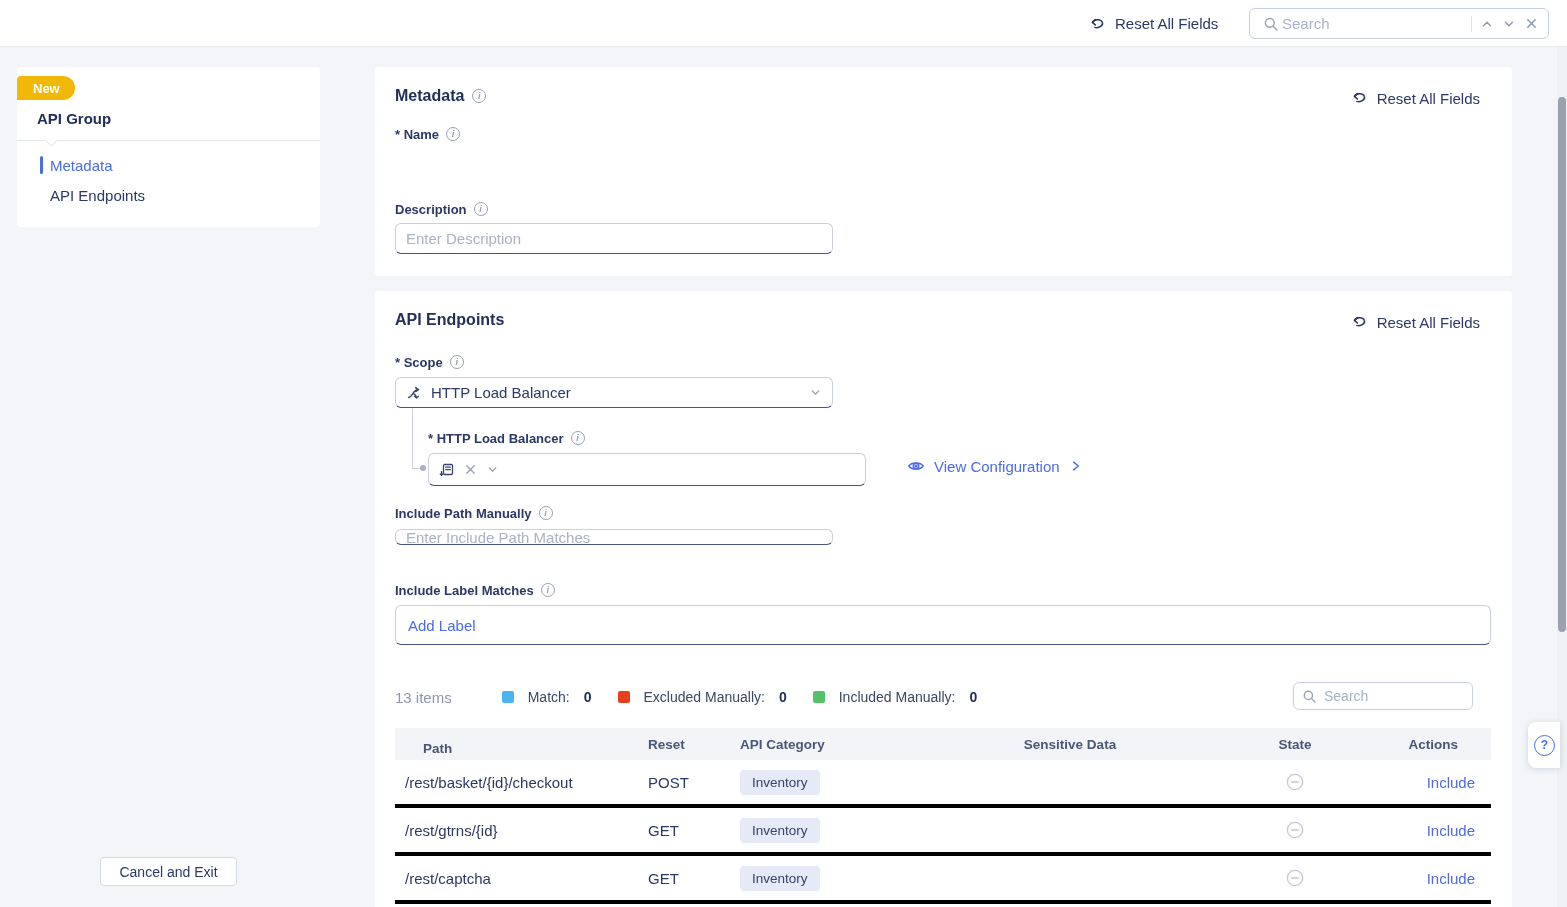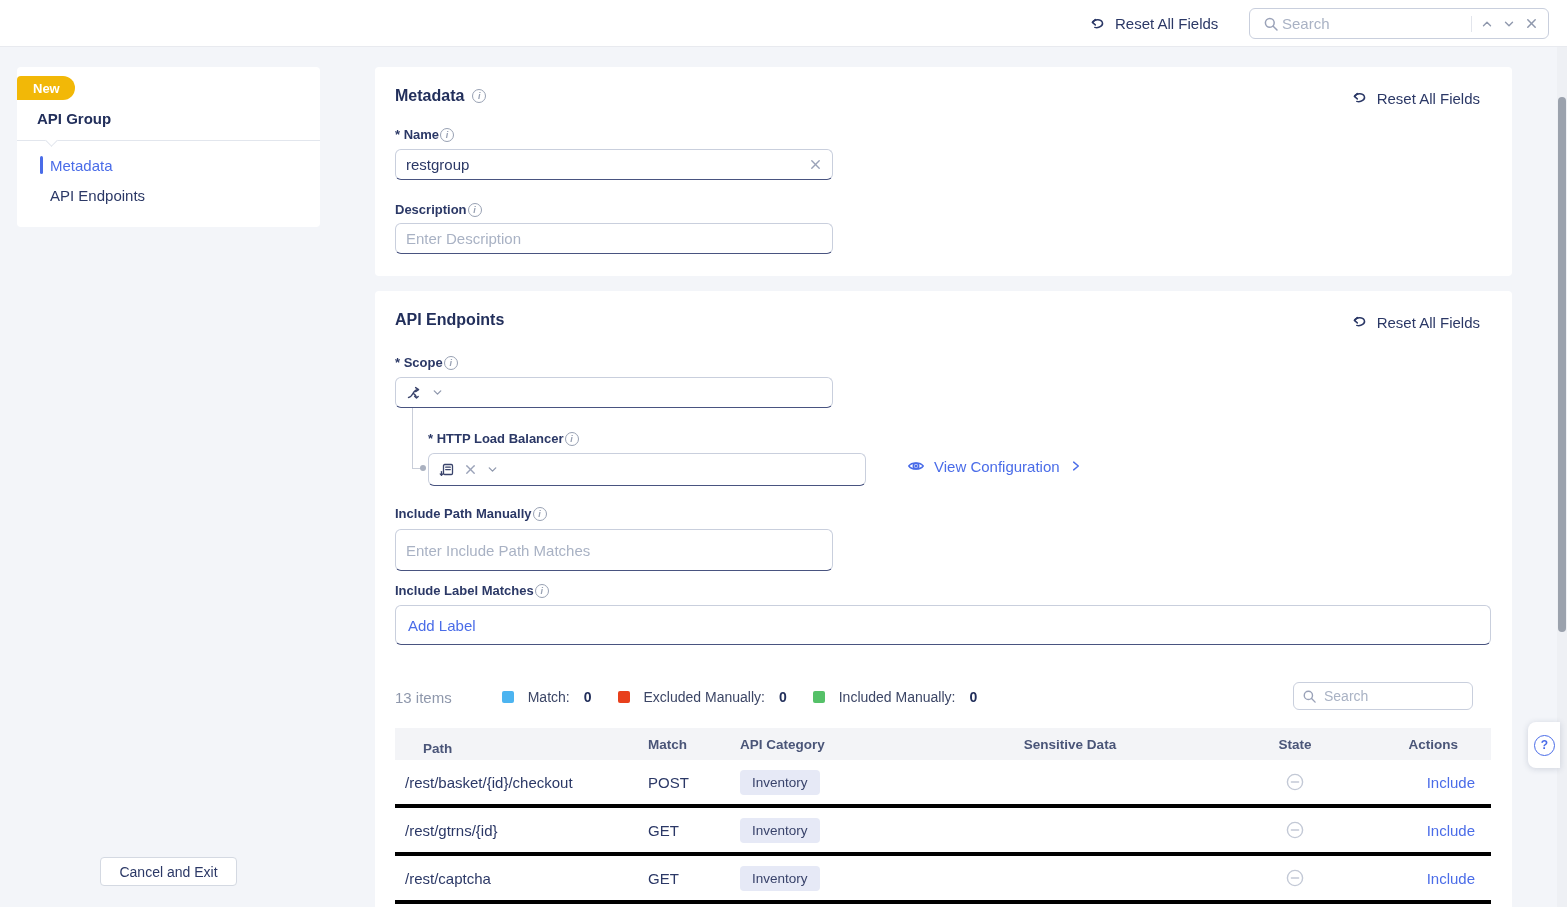--- a/index.html
+++ b/index.html
@@ -27,21 +27,21 @@
   .nav-item.active .bar { position:absolute; left:23px; top:3px; width:3px; height:18px; background:#4a6ce8; border-radius:2px; }
 
   .cancel-btn { position:absolute; left:100px; top:857px; width:137px; height:29px; background:#fff; border:1px solid #d4d9e2; border-radius:4px; font-size:14px; color:#2b3866; display:flex; align-items:center; justify-content:center; cursor:pointer; font-family:"Liberation Sans",sans-serif; }
 
   
   .panel { position:absolute; left:375px; width:1137px; background:#fff; border-radius:4px; }
   .panel1 { top:67px; height:209px; }
   .panel2 { top:291px; height:650px; }
   .panel-title { position:absolute; left:20px; top:20px; font-size:16px; font-weight:bold; color:#222f5b; display:flex; align-items:center; gap:8px; }
   .panel-reset { position:absolute; right:32px; top:22px; display:flex; align-items:center; gap:9px; font-size:15px; color:#2b3866; cursor:pointer; }
-  .fld-label { position:absolute; font-size:13px; font-weight:bold; color:#2b3866; display:flex; align-items:flex-end; gap:1px; }
+  .fld-label { position:absolute; font-size:13px; font-weight:bold; color:#2b3866; display:flex; align-items:flex-start; gap:7px; }
   .info-i { display:inline-flex; align-items:center; justify-content:center; width:14px; height:14px; border:1px solid #98a1b3; border-radius:50%; color:#98a1b3; font-size:9px; font-weight:bold; font-style:italic; cursor:pointer; flex:0 0 auto; }
 
   .t-input, .sel { position:absolute; width:438px; height:31px; background:#fff; border:1px solid #c9cfdd; border-bottom-color:#495480; border-radius:6px; display:flex; align-items:center; padding:0 10px; font-size:15px; color:#2b3866; }
   .t-input input { flex:1; border:0; outline:none; font-size:15px; color:#2b3866; min-width:0; font-family:"Liberation Sans",sans-serif; background:transparent; }
   input::placeholder { color:#a9b2c4; opacity:1; }
   .sel { cursor:pointer; gap:9px; }
   .sel .grow { flex:1; }
   .clr-x { display:flex; align-items:center; color:#9aa2b8; cursor:pointer; }
   .chev { display:flex; align-items:center; color:#8f98ad; }
 
@@ -157,29 +157,20 @@
           <polyline points="7.3,4.6 4.4,7.4 7.3,9.9"></polyline>
         </svg>
       </span>
       <span>Reset All Fields</span>
     </div>
 
     <div class="fld-label" style="left:20px; top:60px;">
       <span>* Name</span>
       <span class="info-i">i</span>
     </div>
-    <div class="t-input" style="left:20px; top:82px;">
-      <input type="text" value="restgroup" style="">
-      <span class="clr-x">
-        <svg width="13" height="13" viewBox="0 0 14 14" fill="none" stroke="currentColor" stroke-width="1.5" stroke-linecap="round">
-            <line x1="3" y1="3" x2="11" y2="11"></line>
-            <line x1="11" y1="3" x2="3" y2="11"></line>
-          </svg>
-      </span>
-    </div>
 
     <div class="fld-label" style="left:20px; top:135px;">
       <span>Description</span>
       <span class="info-i">i</span>
     </div>
     <div class="t-input" style="left:20px; top:156px;">
       <input type="text" placeholder="Enter Description" style="">
     </div>
   </div>
 
@@ -203,20 +194,21 @@
     </div>
     <div class="sel" style="left:20px; top:86px;">
       <span class="ic-navy">
         <svg width="16" height="16" viewBox="0 0 16 16" fill="none" stroke="#39436b" stroke-width="1.4" stroke-linecap="round" stroke-linejoin="round">
           <path d="M2.5 12.5 C7 12.5 6.5 4.8 11.5 4.6"></path>
           <polyline points="9.6,2.6 12.6,4.6 9.6,6.6"></polyline>
           <path d="M7.6 8.6 C9.2 9.6 10 10.6 10.4 12.4"></path>
           <polyline points="8.6,11.2 10.5,13 12.2,11.4"></polyline>
         </svg>
       </span>
+      <span class="grow">HTTP Load Balancer</span>
       <span class="chev">
         <svg width="13" height="13" viewBox="0 0 16 16" fill="none" stroke="currentColor" stroke-width="1.6" stroke-linecap="round" stroke-linejoin="round">
             <polyline points="4,6 8,10 12,6"></polyline>
           </svg>
       </span>
     </div>
 
     <div class="conn-v"></div>
     <div class="conn-h"></div>
     <div class="conn-dot"></div>
@@ -261,21 +253,21 @@
         <svg width="14" height="14" viewBox="0 0 18 18" fill="none" stroke="#4a6ce8" stroke-width="1.8" stroke-linecap="round" stroke-linejoin="round">
             <polyline points="6,4 12,9 6,14"></polyline>
           </svg>
       </span>
     </div>
 
     <div class="fld-label" style="left:20px; top:215px;">
       <span>Include Path Manually</span>
       <span class="info-i">i</span>
     </div>
-    <div class="t-input" style="left:20px; top:238px; height:42px;">
+    <div class="t-input" style="left:20px; top:238px; height:16px;">
       <input type="text" placeholder="Enter Include Path Matches" style="">
     </div>
 
     <div class="fld-label" style="left:20px; top:292px;">
       <span>Include Label Matches</span>
       <span class="info-i">i</span>
     </div>
     <div class="addlabel-box">
       <span>Add Label</span>
     </div>
@@ -304,21 +296,21 @@
             <circle cx="6.8" cy="6.8" r="4.4"></circle>
             <line x1="10.2" y1="10.2" x2="14" y2="14"></line>
           </svg>
       </span>
       <input type="text" placeholder="Search" style="">
     </div>
 
     <div class="tbl">
       <div class="tr thead">
         <div class="c-path">Path</div>
-        <div>Match</div>
+        <div>Reset</div>
         <div>API Category</div>
         <div class="c-sens">Sensitive Data</div>
         <div style="text-align:center;">State</div>
         <div class="c-act">Actions</div>
       </div>
 
       <div class="tr row">
         <div class="c-path">/rest/basket/{id}/checkout</div>
         <div>POST</div>
         <div><span class="cat-badge">Inventory</span></div>

